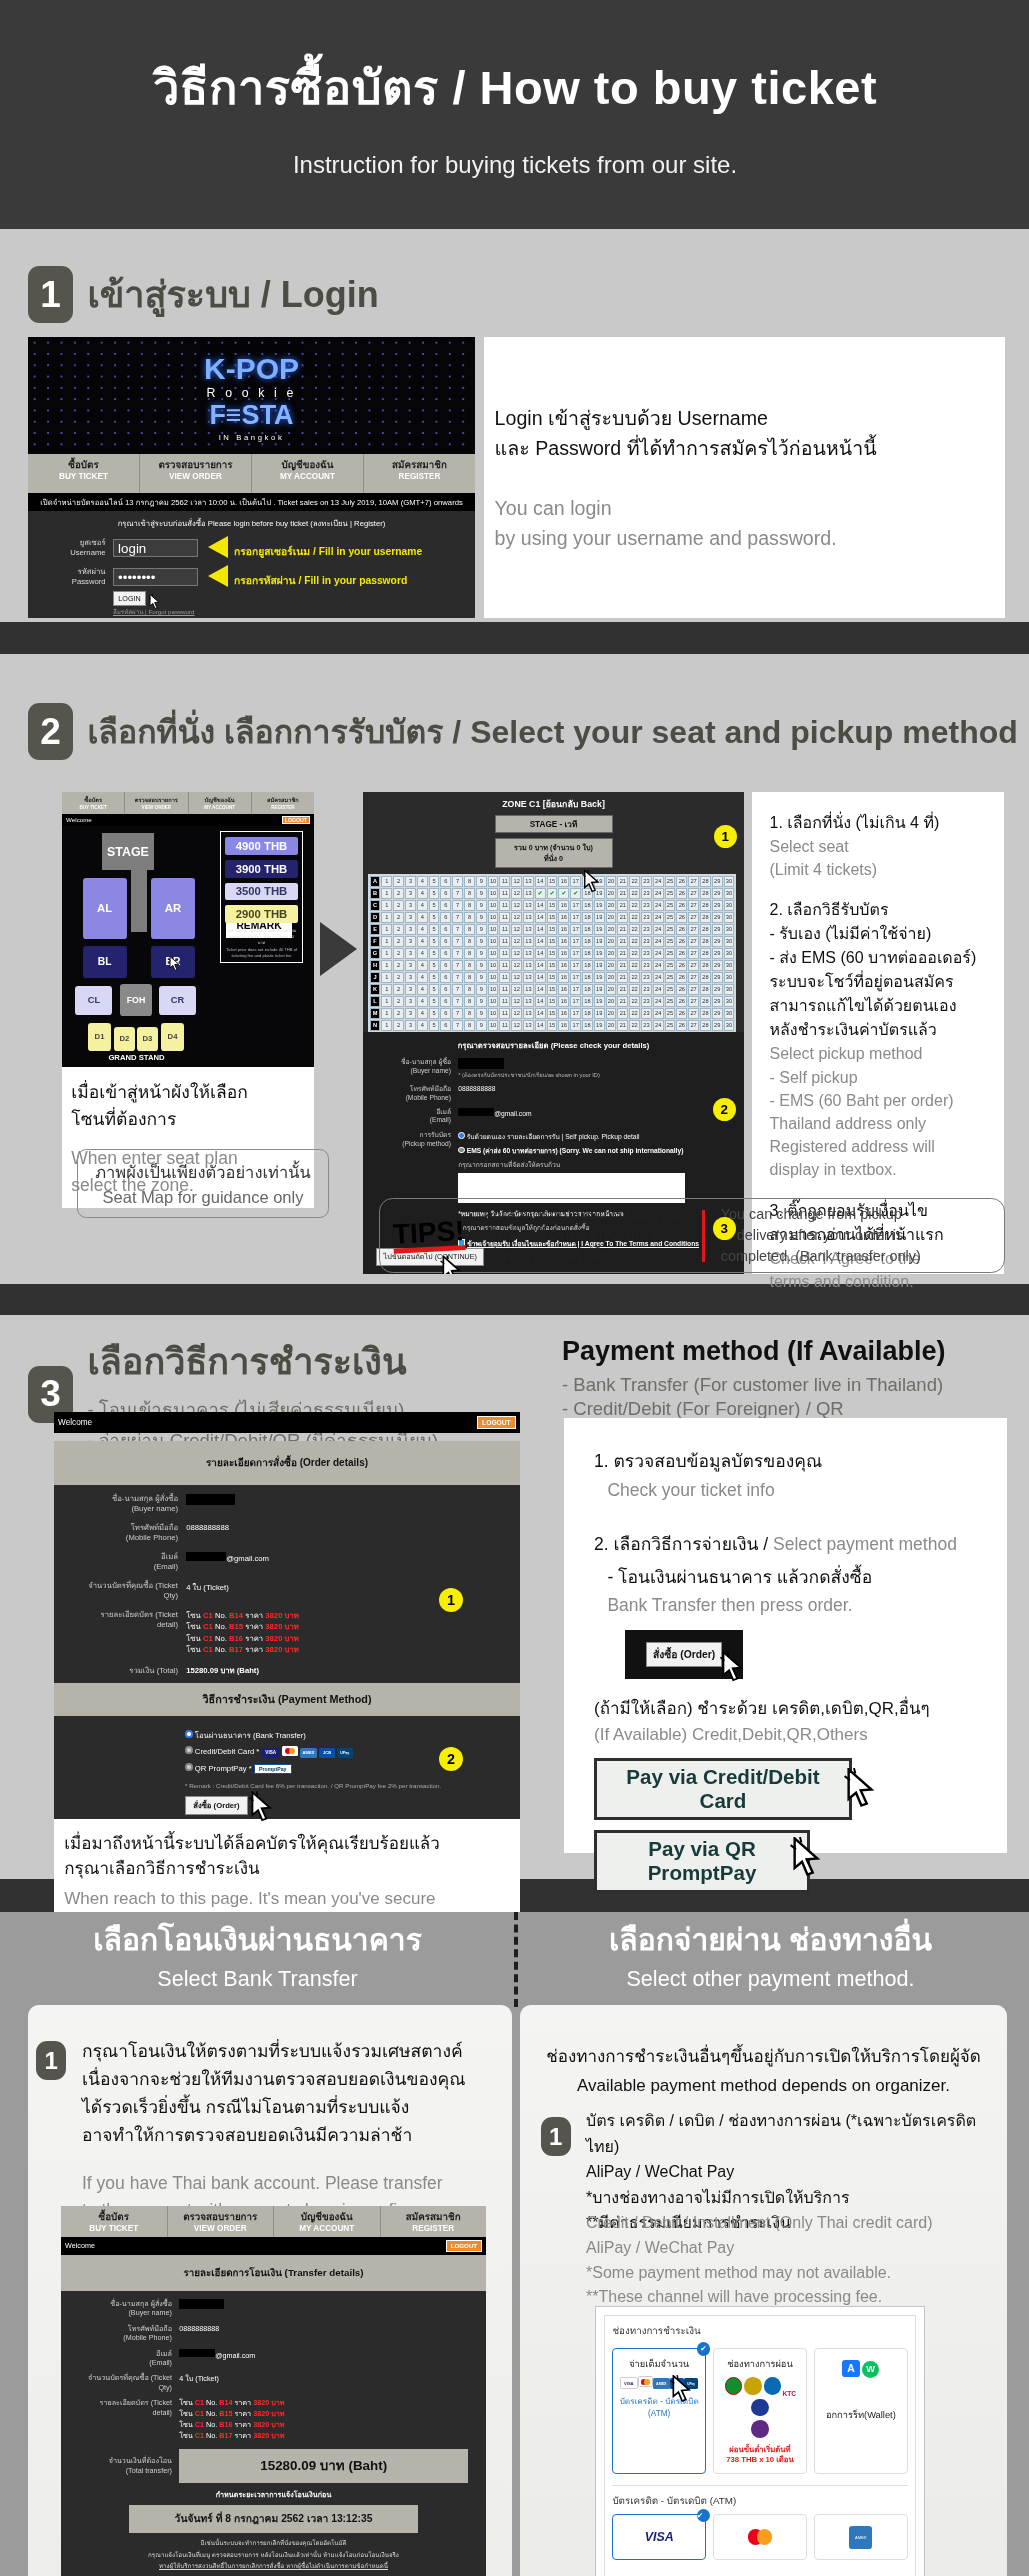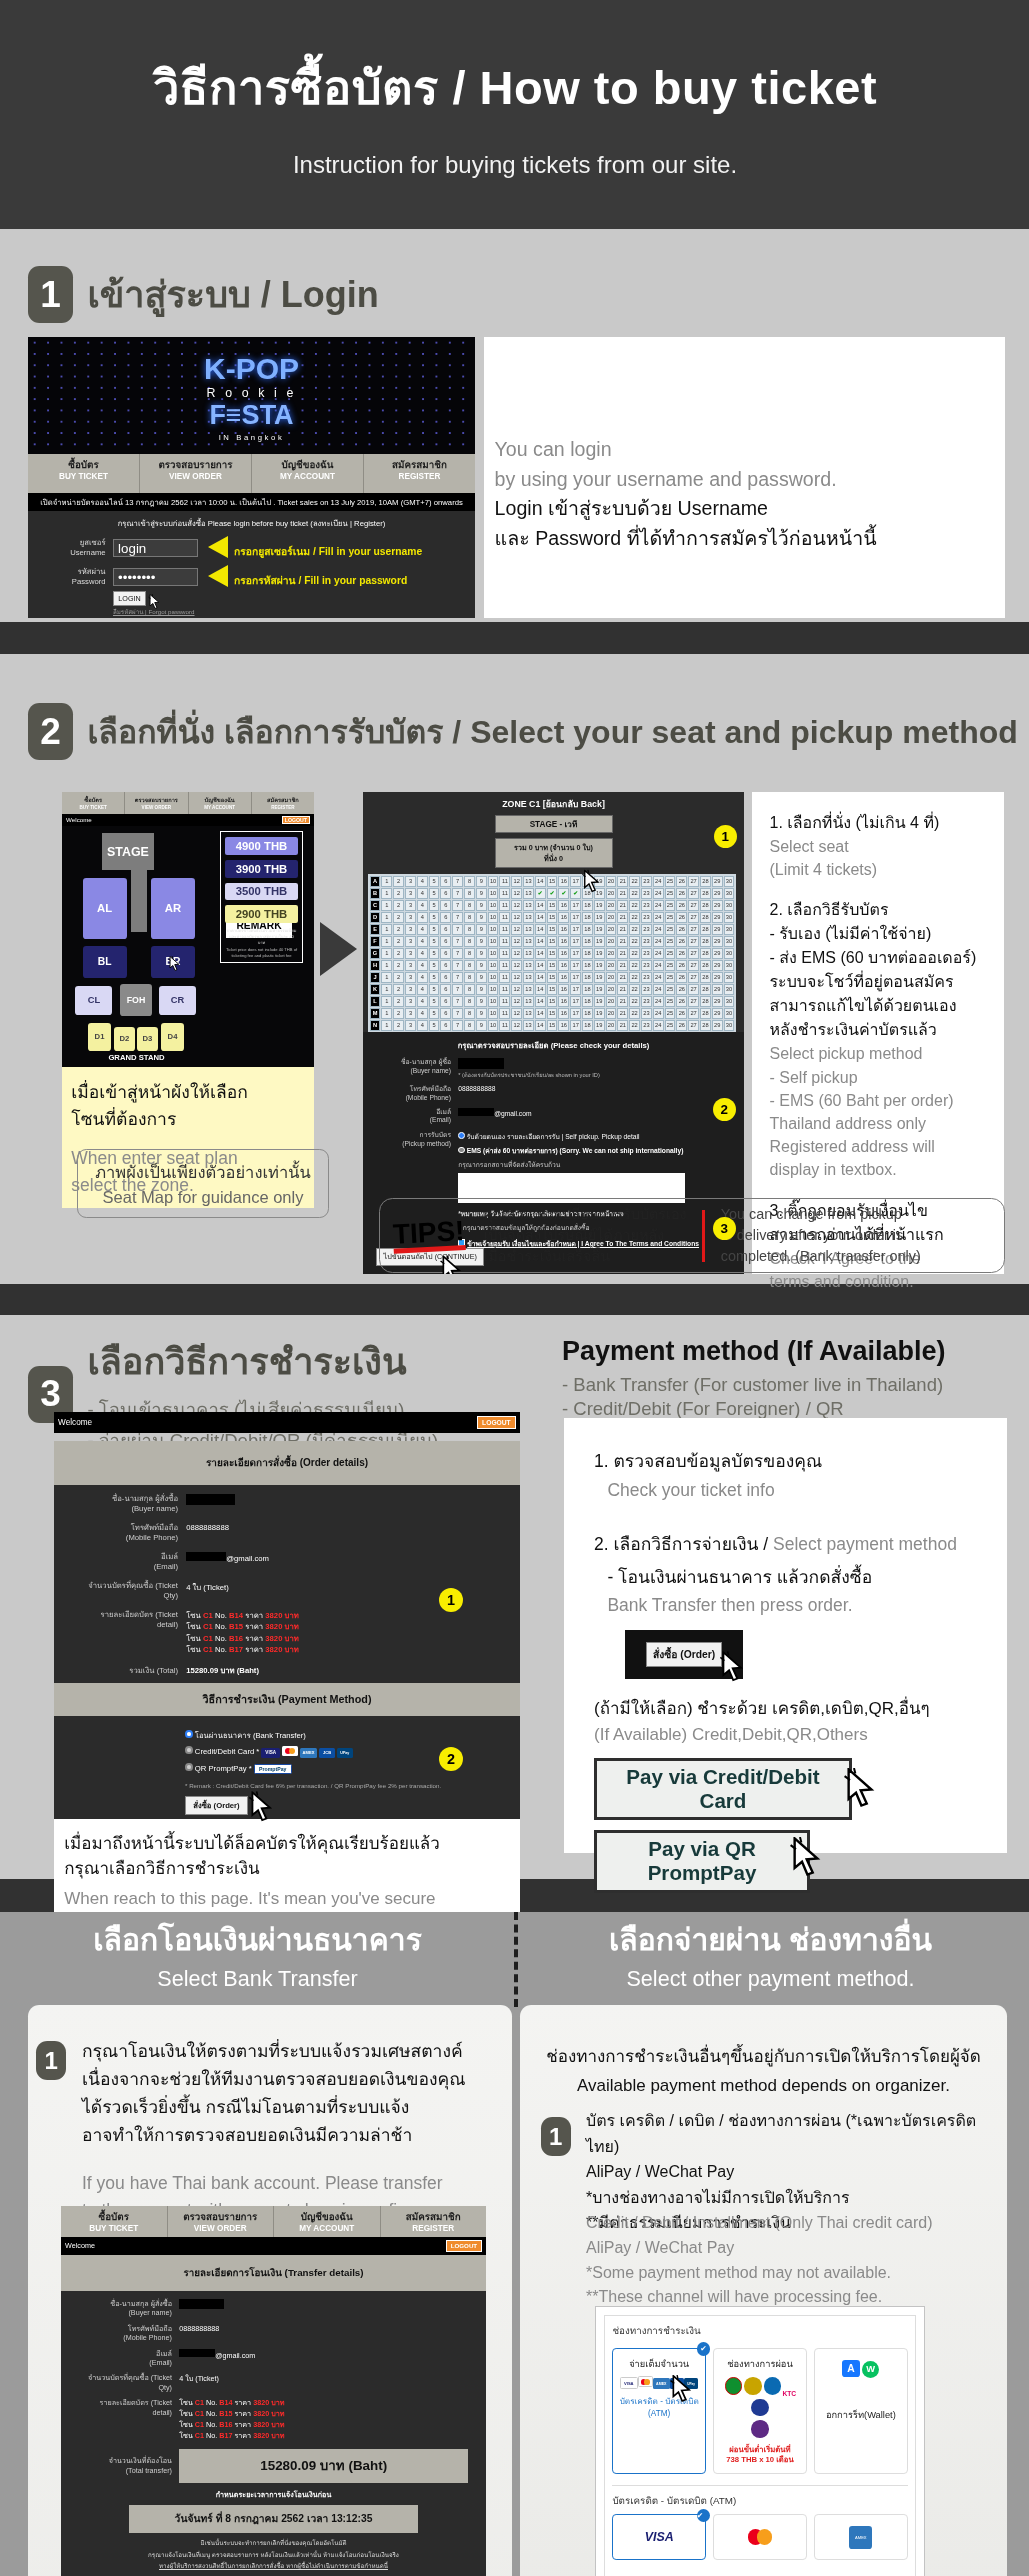--- a/index.html
+++ b/index.html
@@ -141,24 +141,24 @@
           <span class="cursor cur" style="left:120px; top:83px;"><svg width="13.4" height="15.5" viewBox="0 0 26 30">
                 <path d="M4 1 L21 16 L13 16.6 L17.5 26.5 L13.5 28 L9.5 18.4 L4 23 Z" fill="#fff" stroke="#000" stroke-width="1.8"></path>
                 <line x1="1" y1="6" x2="5" y2="9" stroke="#000" stroke-width="1.5"></line>
                 <line x1="8" y1="0" x2="9" y2="4" stroke="#000" stroke-width="1.5"></line>
               </svg></span>
           <div style="position:absolute; left:85px; top:96px; font-size:6.2px; color:#9a9a9a; text-decoration:underline;">ลืมรหัสผ่าน | Forgot password</div>
         </div>
       </div>
 
       <div style="flex:1; background:#fff; padding:67px 0 0 10.3px;">
+        <div class="pre" style="font-size:19.6px; color:#111; line-height:1.5;">Login เข้าสู่ระบบด้วย Username
+และ Password ที่ได้ทำการสมัครไว้ก่อนหน้านี้</div>
         <div class="pre gray-en" style="font-size:19.6px; margin-top:31px; line-height:1.5;">You can login
 by using your username and password.</div>
-        <div class="pre" style="font-size:19.6px; color:#111; line-height:1.5;">Login เข้าสู่ระบบด้วย Username
-และ Password ที่ได้ทำการสมัครไว้ก่อนหน้านี้</div>
       </div>
     </div>
   </div>
 
   <div class="dark-divider"></div>
 
   <div class="sec" style="height:630px;">
     <div class="sec-head" style="padding-top:49px;">
       <div class="badge-num">2</div>
       <div class="ttl" style="font-size:32px;">เลือกที่นั่ง เลือกการรับบัตร / Select your seat and pickup method</div>
@@ -212,21 +212,21 @@
           <div id="price-chips">
               <div class="pricechip" style="background: rgb(138, 136, 228); color: rgb(255, 255, 255); height: 17.5px;">4900 THB</div>
               <div class="pricechip" style="background: rgb(36, 36, 110); color: rgb(255, 255, 255); height: 17.5px;">3900 THB</div>
               <div class="pricechip" style="background: rgb(217, 216, 244); color: rgb(51, 51, 102); height: 17.5px;">3500 THB</div>
               <div class="pricechip" style="background: rgb(244, 241, 160); color: rgb(68, 68, 34); height: 17.5px;">2900 THB</div>
             </div>
           <div style="font-size:4.1px; color:#ddd; line-height:1.4; text-align:center;">ราคาบัตรข้างต้นยังไม่รวมค่าธรรมเนียมและค่าออกบัตรพลาสติกรวมใบละ 40 บาท</div>
           <div style="font-size:4.1px; color:#bbb; line-height:1.4; text-align:center; margin-top:2.1px;">Ticket price does not include 40 THB of ticketing fee and plastic ticket fee</div>
         </div>
       </div>
-      <div style="background:#fef9c3; padding:12.4px 9.3px 10.3px;">
+      <div style="background:#ffffff; padding:12.4px 9.3px 10.3px;">
         <div class="pre" style="font-size:17.5px; color:#111; line-height:1.5;">เมื่อเข้าสู่หน้าผังให้เลือก
 โซนที่ต้องการ</div>
         <div class="pre gray-en" style="font-size:17.5px; margin-top:13.4px; line-height:1.5;">When enter seat plan
 select the zone.</div>
       </div>
     </div>
 
     <div style="position:absolute; left:320px; top:268px; width:0; height:0; border-top:27px solid transparent; border-bottom:27px solid transparent; border-left:37px solid #3a3a3a;"></div>
 
     <div class="shot" style="position:absolute; left:363px; top:138px; width:381px; height:482px; background:#2b2b2b;">

